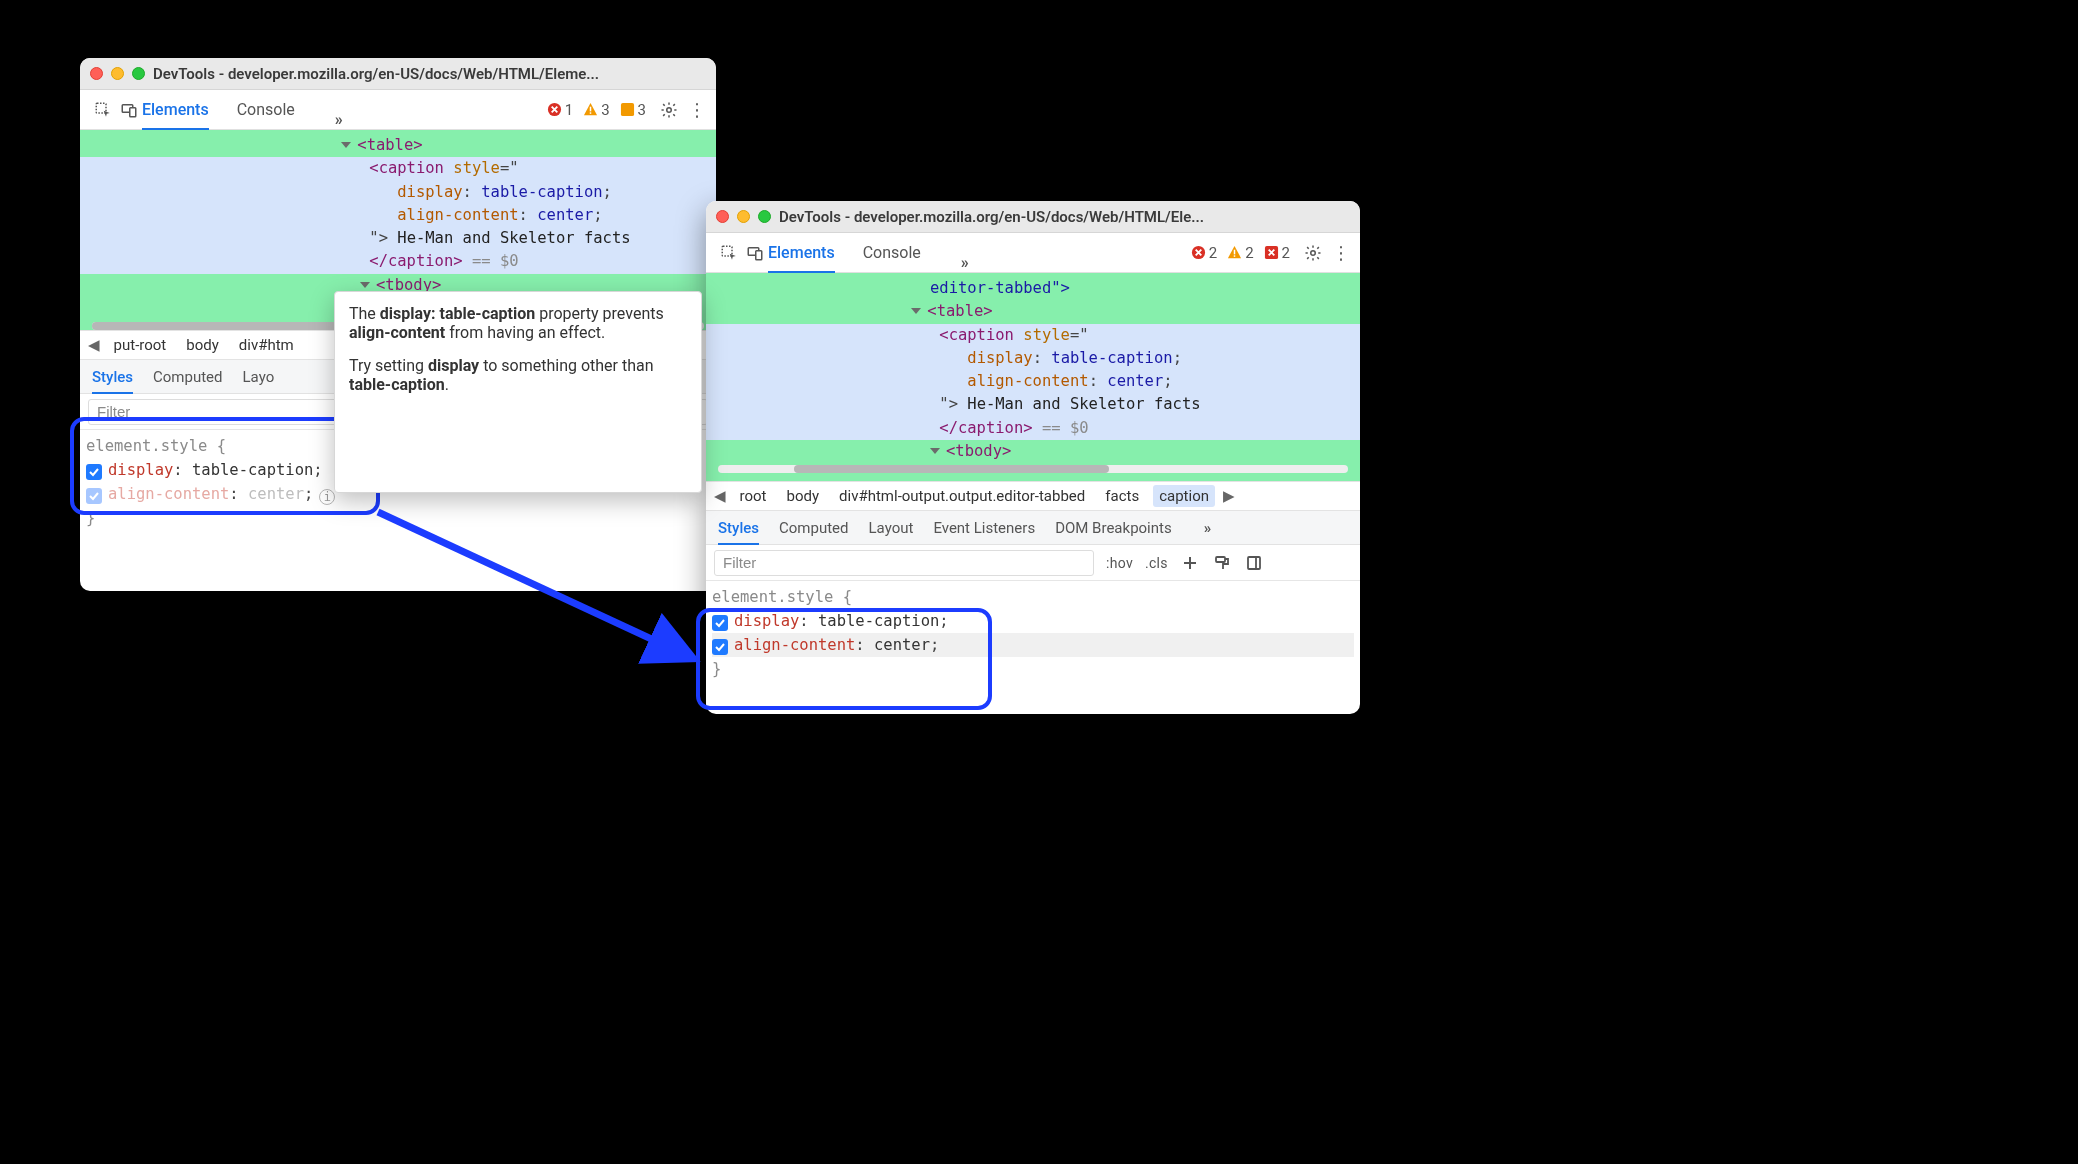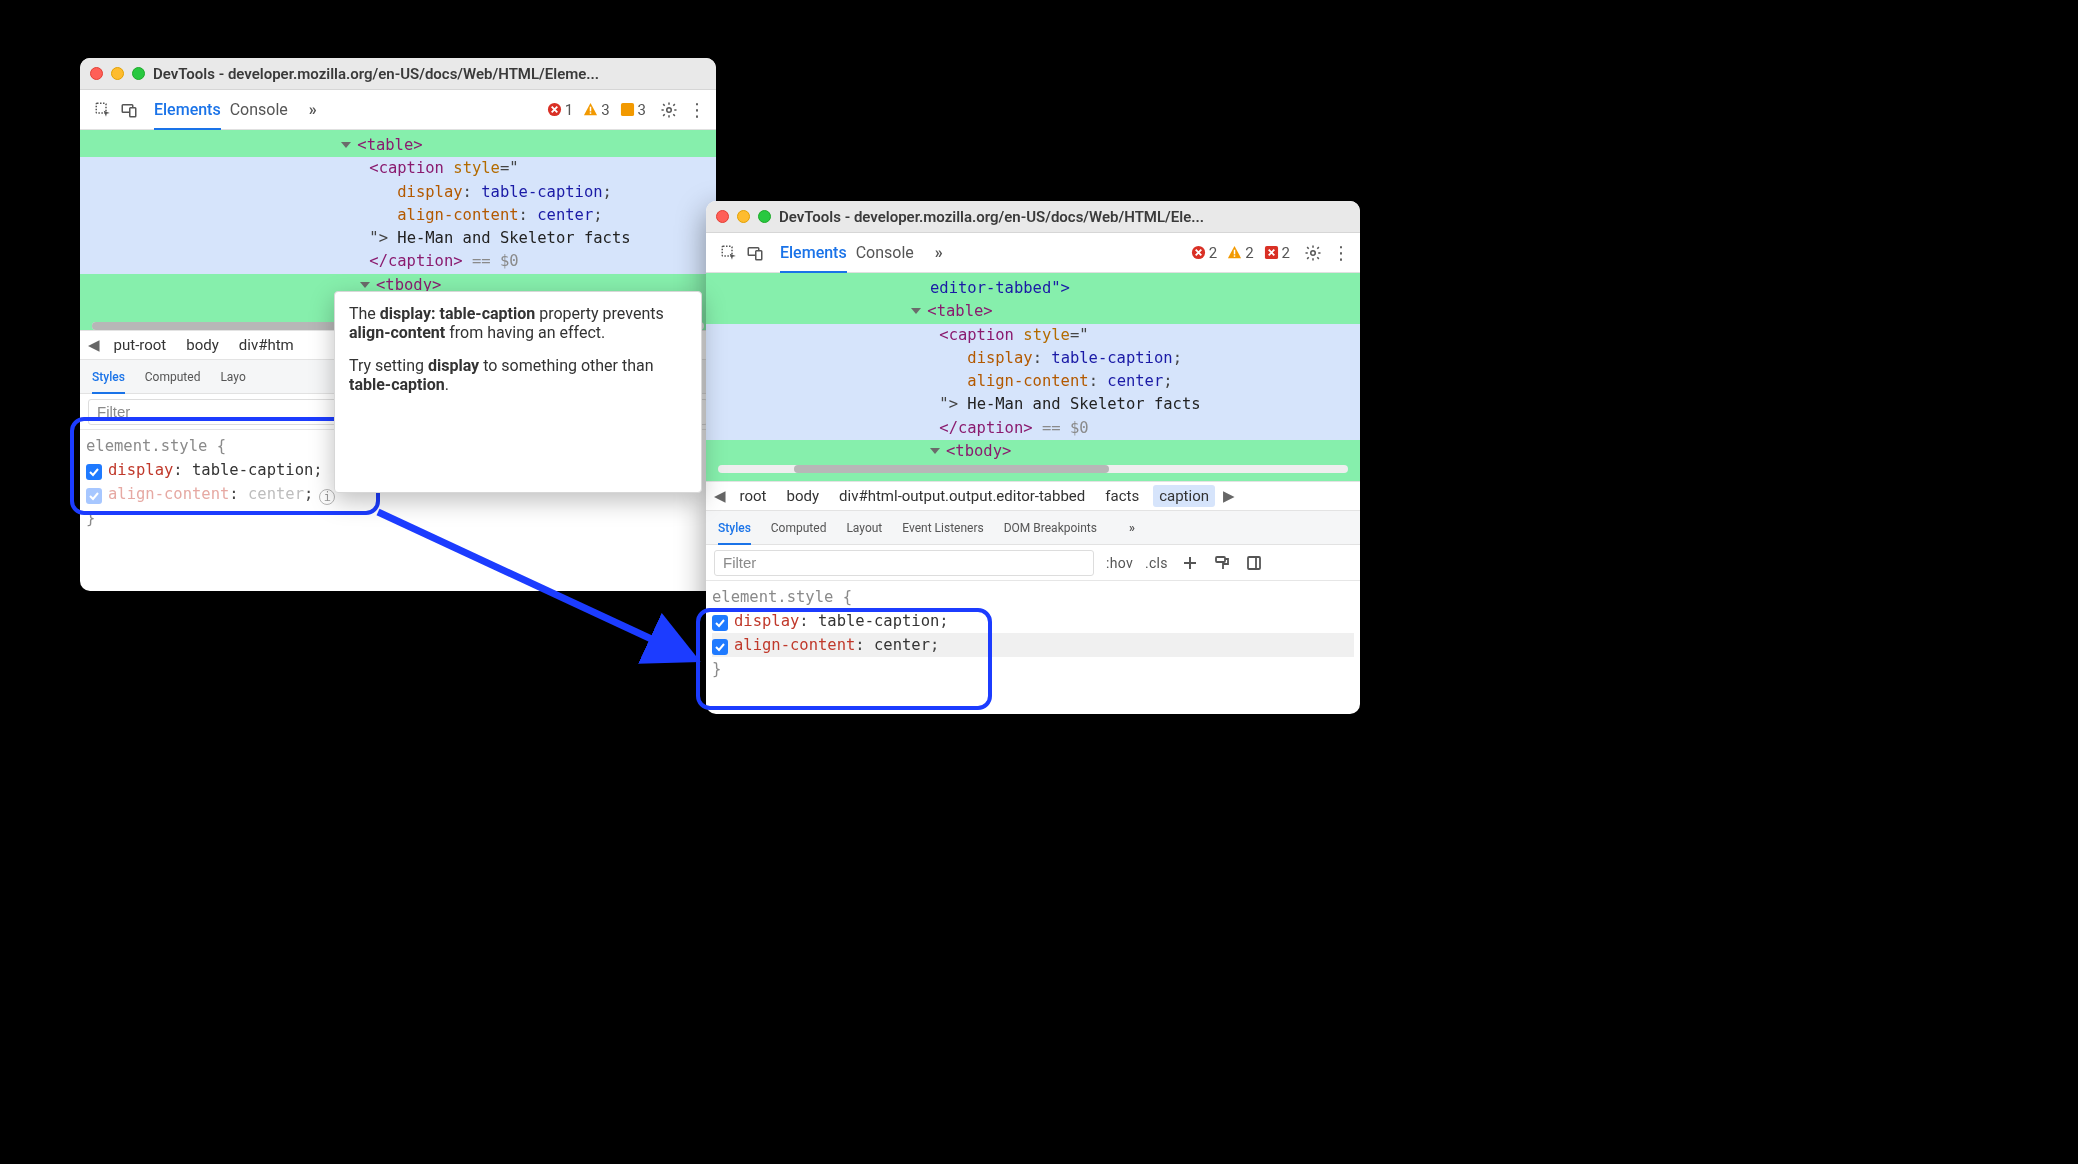--- a/index.html
+++ b/index.html
@@ -49,21 +49,21 @@
   }
   .toolbar {
     display: flex;
     align-items: center;
     height: 40px;
     border-bottom: 1px solid #e0e0e0;
     background: #fff;
     padding: 0 10px;
   }
   .icon-btn { display: inline-flex; align-items: center; justify-content: center; width: 26px; height: 26px; color: #555; cursor: pointer; }
-  .tabs { display: flex; gap: 9px; margin-left: 12px; align-items: center; height: 100%; }
+  .tabs { display: flex; gap: 28px; align-items: flex-end; height: 100%; }
   .tab { color: #555; font-size: 16px; cursor: pointer; height: 100%; display: flex; align-items: center; position: relative; }
   .tab.active { color: #1a73e8; font-weight: 500; }
   .tab.active::after { content:""; position: absolute; left:0; right:0; bottom:-1px; height: 2.5px; background:#1a73e8; }
   .spacer { flex: 1; }
   .more { color: #555; font-size: 16px; font-weight: bold; margin-left: 12px; cursor: pointer; }
   .counters { display: flex; gap: 10px; align-items: center; font-size: 15px; color: #555; margin-right: 10px; }
   .counter { display: inline-flex; align-items: center; gap: 3px; }
   .cicon { width: 15px; height: 15px; display: inline-block; }
   .gear { color: #555; cursor: pointer; }
   .vdots { color: #555; cursor: pointer; margin-left: 6px; font-size: 18px; line-height: 1; }
@@ -96,21 +96,21 @@
   .crumbbar {
     display: flex; align-items: center; height: 30px; border-top:1px solid #e3e3e3; border-bottom:1px solid #e3e3e3;
     background: #fff; padding: 0 8px; gap: 8px; font-size: 15px;
   }
   .crumbbar .caret { color:#666; cursor:pointer; }
   .crumb { color:#333; cursor:pointer; padding: 2px 6px; border-radius: 3px; white-space: nowrap; }
   .crumb.sel { background:#d6e4fb; }
   .styles-tabs {
     display:flex; align-items:center; height:34px; gap: 20px; padding:0 12px; border-bottom:1px solid #e2e2e2; background:#f5f6f7;
   }
-  .stab { font-size:12px; color:#555; cursor:pointer; height:100%; display:flex; align-items:center; position:relative; }
+  .stab { font-size:15px; color:#555; cursor:pointer; height:100%; display:flex; align-items:center; position:relative; }
   .stab.active { color:#1a73e8; font-weight:500; }
   .stab.active::after { content:""; position:absolute; left:0; right:0; bottom:-1px; height:2.5px; background:#1a73e8; }
   .stab.more { font-weight:bold; color:#555; }
   .filterbar { display:flex; align-items:center; gap:12px; border-bottom:1px solid #e6e6e6; height:36px; padding: 0 8px; }
   .filter-input { flex:1; border:1px solid #ddd; height:26px; border-radius:3px; padding:0 8px; font-size:15px; color:#333; }
   .filter-input::placeholder { color:#8a8a8a; }
   .hov-cls { color:#555; font-size: 14px; letter-spacing: .3px; }
   .small-ico { color:#555; cursor:pointer; display:inline-flex; width:20px; height:20px; align-items:center; justify-content:center; }
   .styles-block {
     font-family: ui-monospace, Menlo, Monaco, Consolas, monospace;

